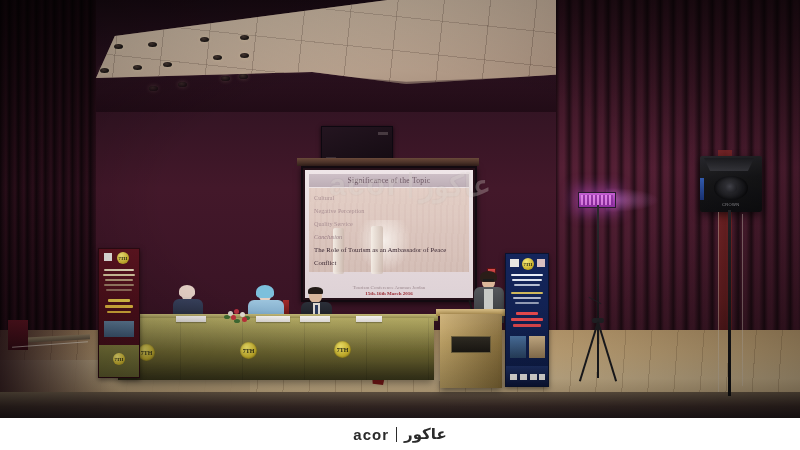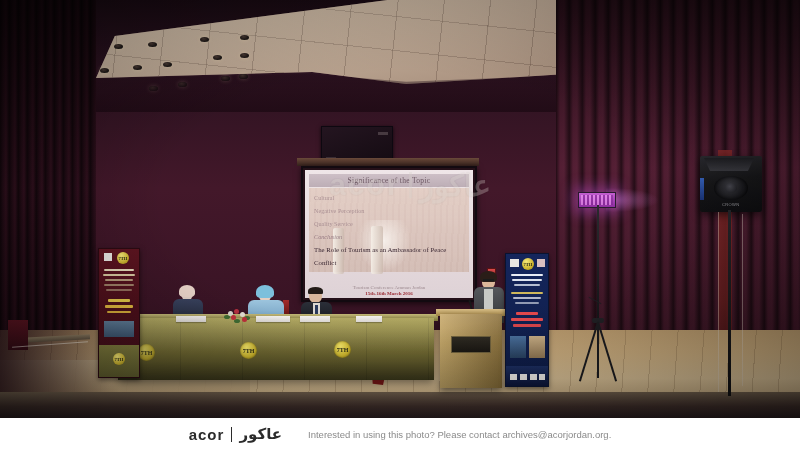--- a/index.html
+++ b/index.html
@@ -787,16 +787,15 @@
 
     <div class="vignette"></div>
   </div>
 
   <div class="credit-bar">
     <div class="credit-logo">
       <span class="lg-en">acor</span>
       <span class="lg-div"></span>
       <span class="lg-ar">عاكور</span>
     </div>
-    <div class="credit-text">Interested in using this photo? Please contact archives@acorjordan.org.</div>
   </div>
 
 </div>
 
 </body></html>

